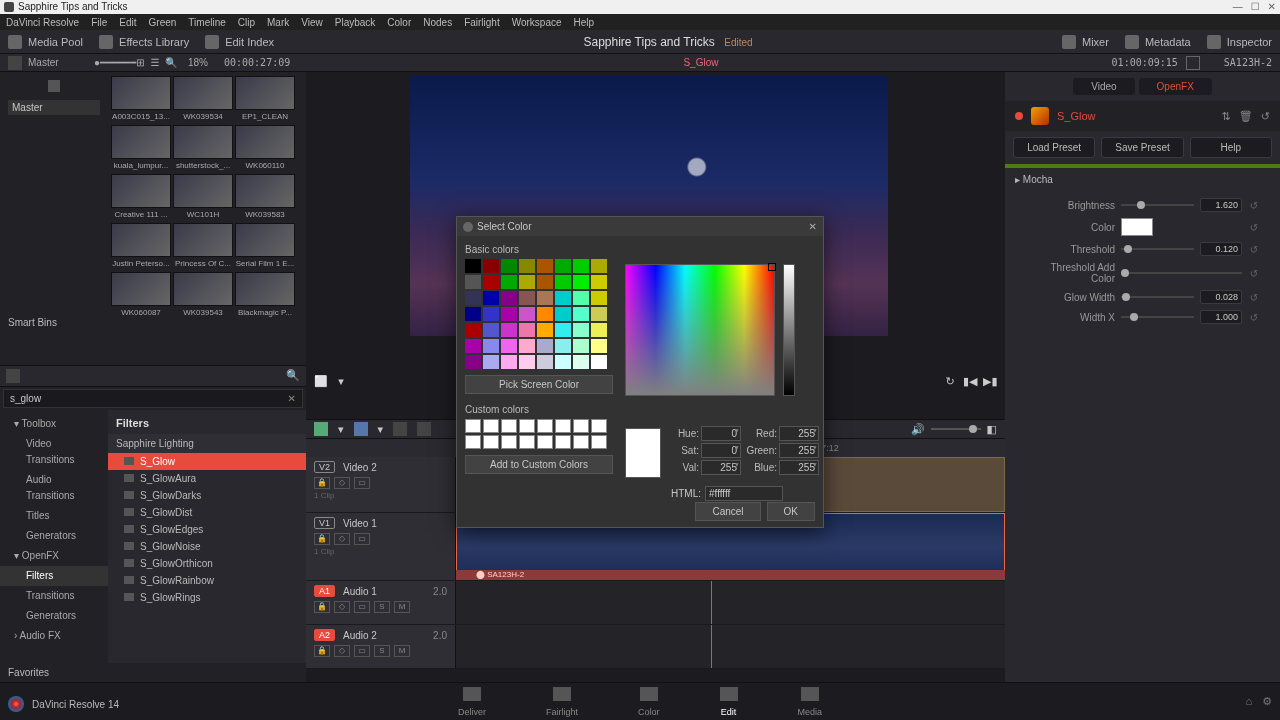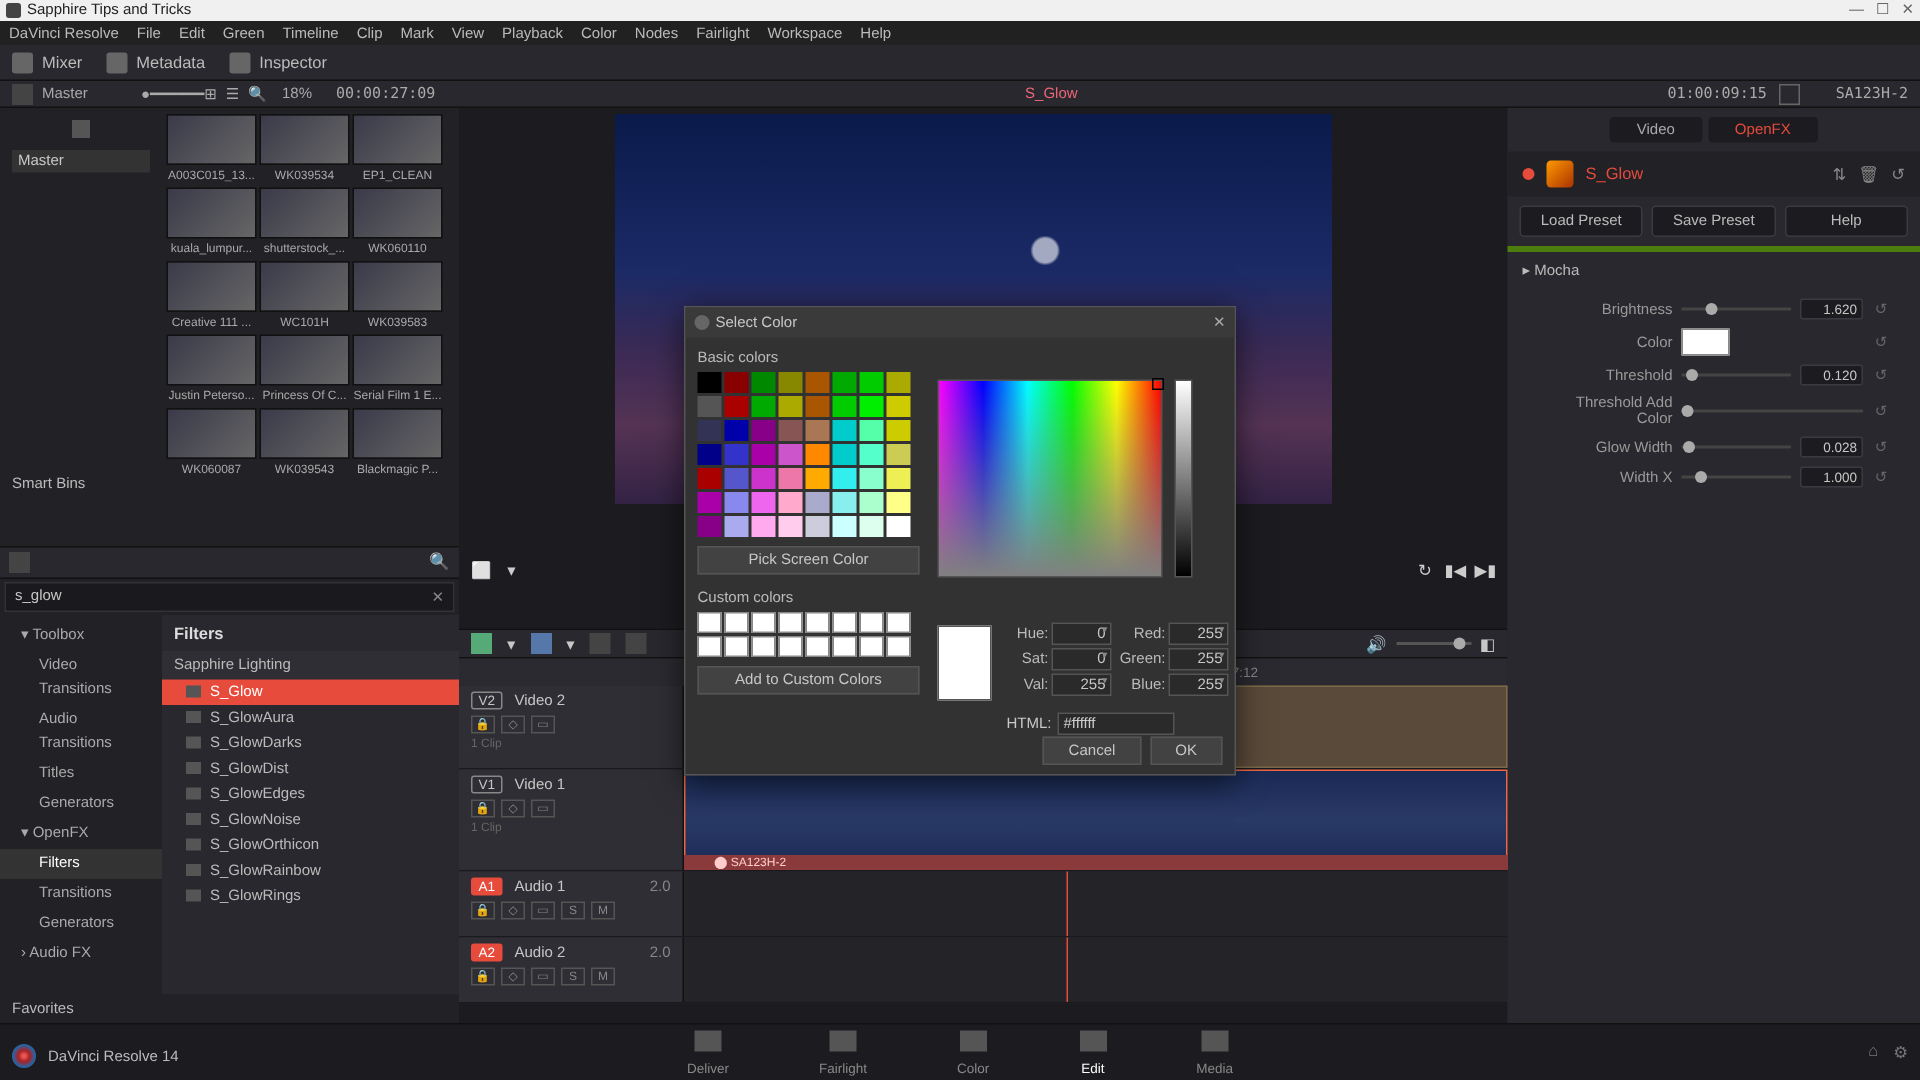--- a/index.html
+++ b/index.html
@@ -107,21 +107,21 @@
 .param .reset { width:12px; color:#666; text-align:center; }
 .pages { height:38px; background:#1c1c20; display:flex; justify-content:center; align-items:center; gap:60px; border-top:1px solid #111; }
 .pg { display:flex; flex-direction:column; align-items:center; gap:6px; font-size:9px; color:#888; }
 .pg.sel { color:#fff; }
 .pg .pi { width:18px; height:14px; background:#555; }
 .footer { position:absolute; left:8px; bottom:8px; display:flex; align-items:center; gap:8px; font-size:10px; color:#bbb; }
 .footer .flogo { width:16px; height:16px; background:radial-gradient(circle,#f66,#a22,#26a,#2a6); border-radius:50%; }
 .pages .corner { position:absolute; right:8px; display:flex; gap:10px; color:#777; }
 
 
-.dialog { position:absolute; left:456px; top:204px; width:368px; background:#323232; border:1px solid #555; box-shadow:0 4px 20px rgba(0,0,0,.6); z-index:100; }
+.dialog { position:absolute; left:456px; top:216px; width:368px; background:#323232; border:1px solid #555; box-shadow:0 4px 20px rgba(0,0,0,.6); z-index:100; }
 .dlg-title { background:#3a3a3a; padding:4px 6px; font-size:10px; display:flex; align-items:center; gap:4px; }
 .dlg-title .di { width:10px; height:10px; background:#666; border-radius:50%; }
 .dlg-title .dx { margin-left:auto; color:#aaa; cursor:pointer; }
 .dlg-body { padding:8px; }
 .dlg-lbl { font-size:10px; color:#bbb; margin-bottom:4px; }
 .swatches { display:grid; grid-template-columns:repeat(8,16px); gap:2px; margin-bottom:6px; }
 .swatches div { width:16px; height:14px; }
 .pick-btn { width:148px; background:#424242; border:1px solid #555; padding:3px 0; text-align:center; font-size:10px; margin-bottom:10px; }
 .custom { display:grid; grid-template-columns:repeat(8,16px); gap:2px; margin-bottom:6px; }
 .custom div { width:16px; height:14px; background:#fff; border:1px solid #888; }
@@ -169,20 +169,38 @@
     <span>View</span>
     <span>Playback</span>
     <span>Color</span>
     <span>Nodes</span>
     <span>Fairlight</span>
     <span>Workspace</span>
     <span>Help</span>
   </div>
 
 <div class="toolbar">
+  <div class="tb-left" id="tb-left">
+      <div class="tb-item">
+        <div class="ico"></div>
+        <span>Media Pool</span>
+      </div>
+      <div class="tb-item">
+        <div class="ico"></div>
+        <span>Effects Library</span>
+      </div>
+      <div class="tb-item">
+        <div class="ico"></div>
+        <span>Edit Index</span>
+      </div>
+    </div>
+  <div class="tb-center">
+    <span>Sapphire Tips and Tricks</span>
+    <span class="edited">Edited</span>
+  </div>
   <div class="tb-right" id="tb-right">
       <div class="tb-item">
         <div class="ico"></div>
         <span>Mixer</span>
       </div>
       <div class="tb-item">
         <div class="ico"></div>
         <span>Metadata</span>
       </div>
       <div class="tb-item">

